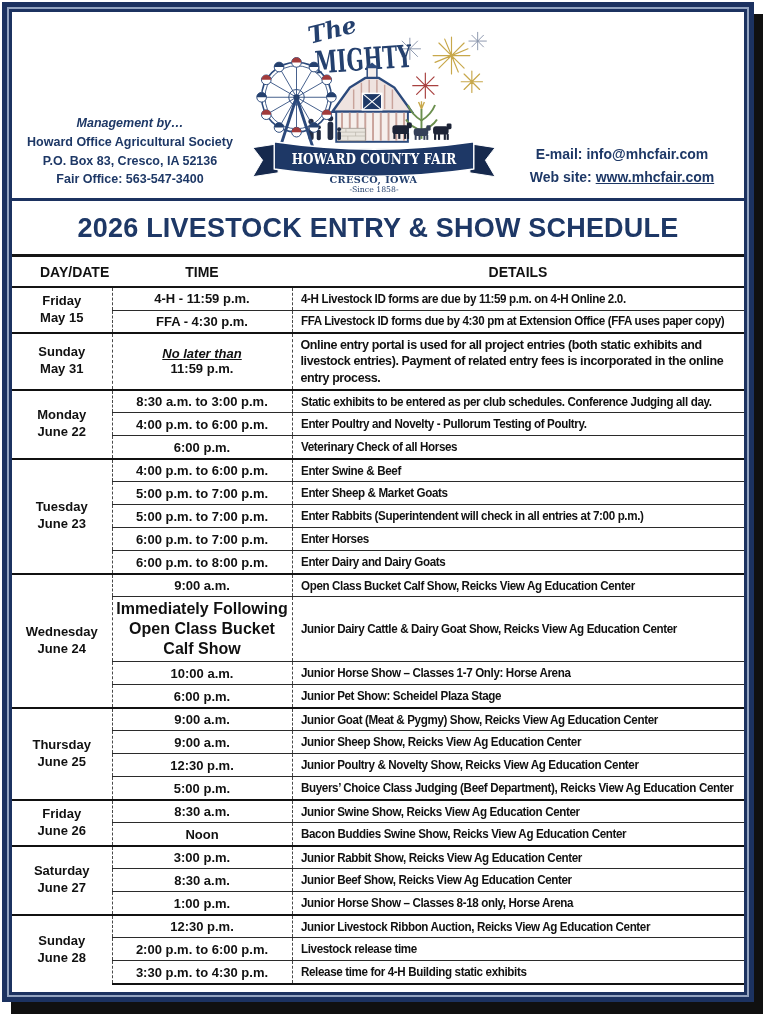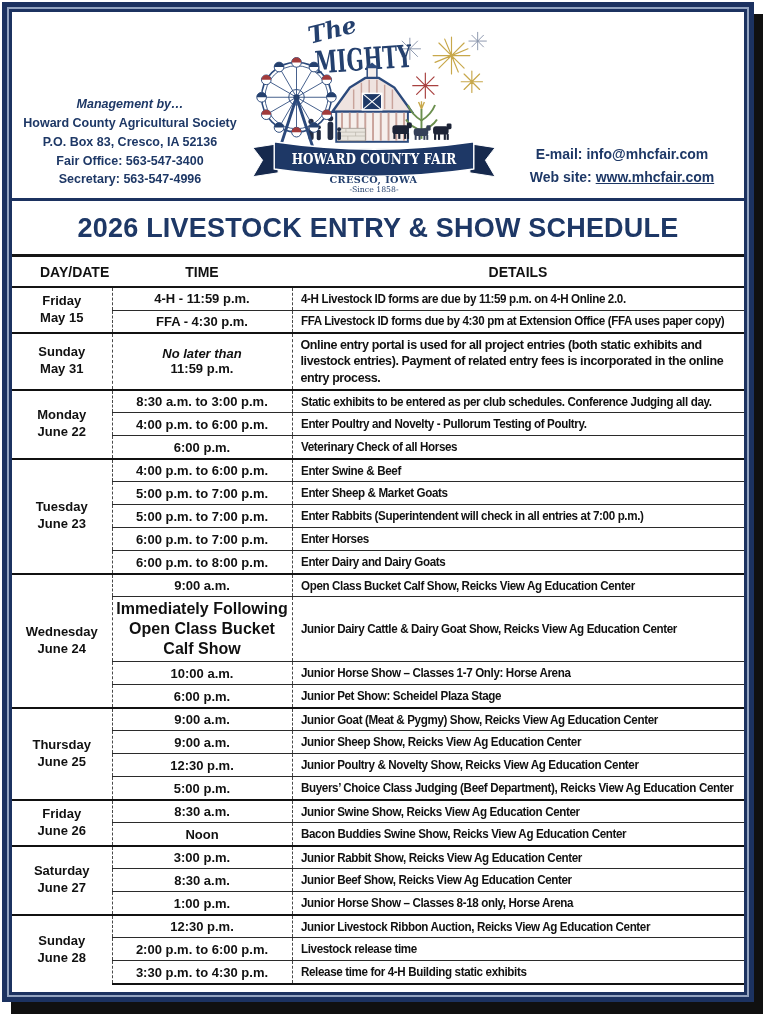--- a/index.html
+++ b/index.html
@@ -29,39 +29,38 @@
   thead th{font-size:14px;color:#111;font-weight:bold;height:25px;padding:2px 0;
            border-top:3px solid #151515;border-bottom:2.5px solid #151515;}
   th.h-day{text-align:left;padding-left:28px;}
   tbody td{border-top:1.5px solid #2b2b2b;font-weight:bold;color:#111;height:23px;
            padding:2px 8px;box-sizing:border-box;overflow:hidden;vertical-align:middle;}
   tr.group-first td{border-top:2.5px solid #111;}
   tbody tr:last-child td{border-bottom:2.5px solid #111;}
   td.day-cell{border-right:1.5px dashed #4a4a4a;text-align:center;font-size:13px;line-height:1.3;}
   td.time-cell{border-right:1.5px dashed #4a4a4a;text-align:center;font-size:13px;}
   td.time-cell.time-small{font-size:16px;line-height:1.25;padding:2px 2px;}
-  .tl-u{font-style:italic;}
+  .tl-u{text-decoration:underline;font-style:italic;}
   td.details-cell{font-size:12.5px;letter-spacing:-0.4px;white-space:nowrap;}
   td.details-cell .dtext{display:inline-block;transform:scaleX(0.93);transform-origin:0 50%;white-space:nowrap;}
   td.details-cell.wrap{white-space:normal;line-height:1.3;padding:3px 8px;}
 </style>
 </head>
 <body>
 
 <div class="page">
  <div class="b-mid">
   <div class="b-in">
 
     <div class="header">
       <div class="mgmt">
             <div class="mgmt-line first">Management by…</div>
-            <div class="mgmt-line">Howard County Agricultural Society</div>
+            <div class="mgmt-line">Howard Office Agricultural Society</div>
             <div class="mgmt-line">P.O. Box 83, Cresco, IA 52136</div>
             <div class="mgmt-line">Fair Office: 563-547-3400</div>
-            <div class="mgmt-line">Secretary: 563-547-4996</div>
           </div>
 
       <div class="logo-wrap">
         <svg width="244" height="186" viewBox="0 0 250 192" preserveAspectRatio="xMidYMin meet">
 
           <g stroke-linecap="round">
             <g stroke="#8b97ad" stroke-width="1">
               <path d="M162 38 l0 -11 M162 38 l0 11 M162 38 l-11 0 M162 38 l11 0 M162 38 l-8 -8 M162 38 l8 8 M162 38 l8 -8 M162 38 l-8 8" fill="none"></path>
               <path d="M232 30 l0 -9 M232 30 l0 9 M232 30 l-9 0 M232 30 l9 0 M232 30 l-6 -6 M232 30 l6 6 M232 30 l6 -6 M232 30 l-6 6" fill="none"></path>
             </g>

